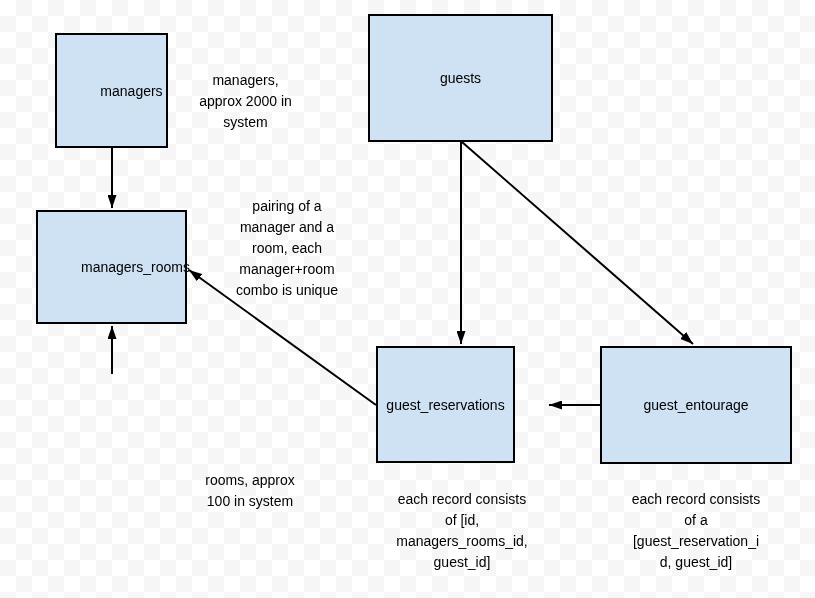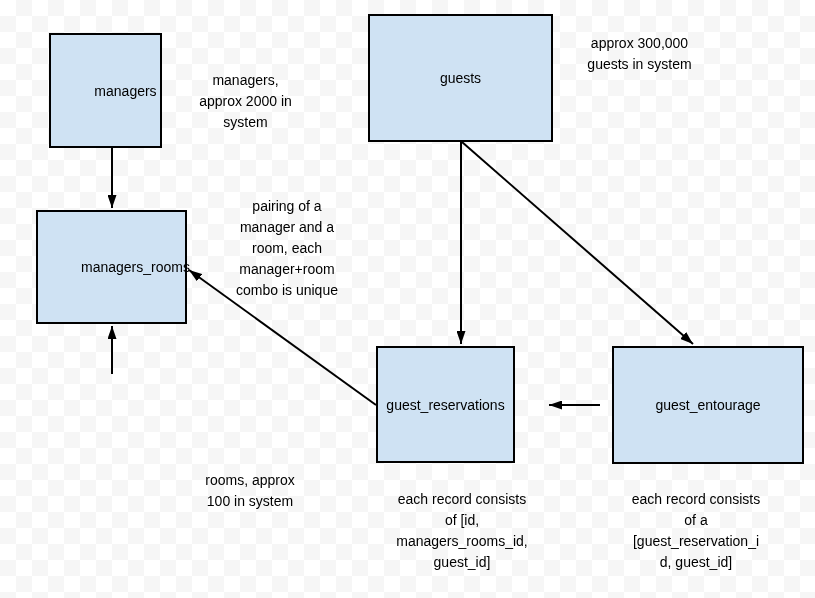--- a/index.html
+++ b/index.html
@@ -21,26 +21,26 @@
     background: #cfe2f3;
     border: 2px solid #000000;
     box-sizing: border-box;
     display: flex;
     align-items: center;
     justify-content: center;
     font-size: 14px;
     color: #000000;
     text-align: center;
   }
-  #node-managers           { left: 49px;  top: 33px;  width: 113px; height: 115px; padding-left: 40px; }
+  #node-managers           { left: 55px;  top: 33px;  width: 113px; height: 115px; padding-left: 40px; }
   #node-guests             { left: 368px; top: 14px;  width: 185px; height: 128px; }
   #node-managers-rooms     { left: 36px;  top: 210px; width: 151px; height: 114px; padding-left: 48px; }
   #node-rooms              { left: 56px;  top: 374px; width: 112px; height: 114px; }
   #node-guest-reservations { left: 376px; top: 346px; width: 139px; height: 117px; }
-  #node-guest-entourage    { left: 600px; top: 346px; width: 192px; height: 118px; margin-left: 12px; }
+  #node-guest-entourage    { left: 600px; top: 346px; width: 192px; height: 118px; }
 
   .note {
     position: absolute;
     font-size: 14px;
     line-height: 1.5;
     text-align: center;
     white-space: pre-line;
     color: #000000;
   }
   #note-managers           { left: 173px; top: 70px;  width: 145px; }
@@ -94,22 +94,20 @@
   <div class="node" id="node-guest-reservations">
     <span>guest_reservations</span>
   </div>
   <div class="node" id="node-guest-entourage">
     <span>guest_entourage</span>
   </div>
 
   <div class="note" id="note-managers">managers,
 approx 2000 in
 system</div>
-  <div class="note" id="note-guests">approx 300,000
-guests in system</div>
   <div class="note" id="note-managers-rooms">pairing of a
 manager and a
 room, each
 manager+room
 combo is unique</div>
   <div class="note" id="note-rooms">rooms, approx
 100 in system</div>
   <div class="note" id="note-guest-reservations">each record consists
 of [id,
 managers_rooms_id,

